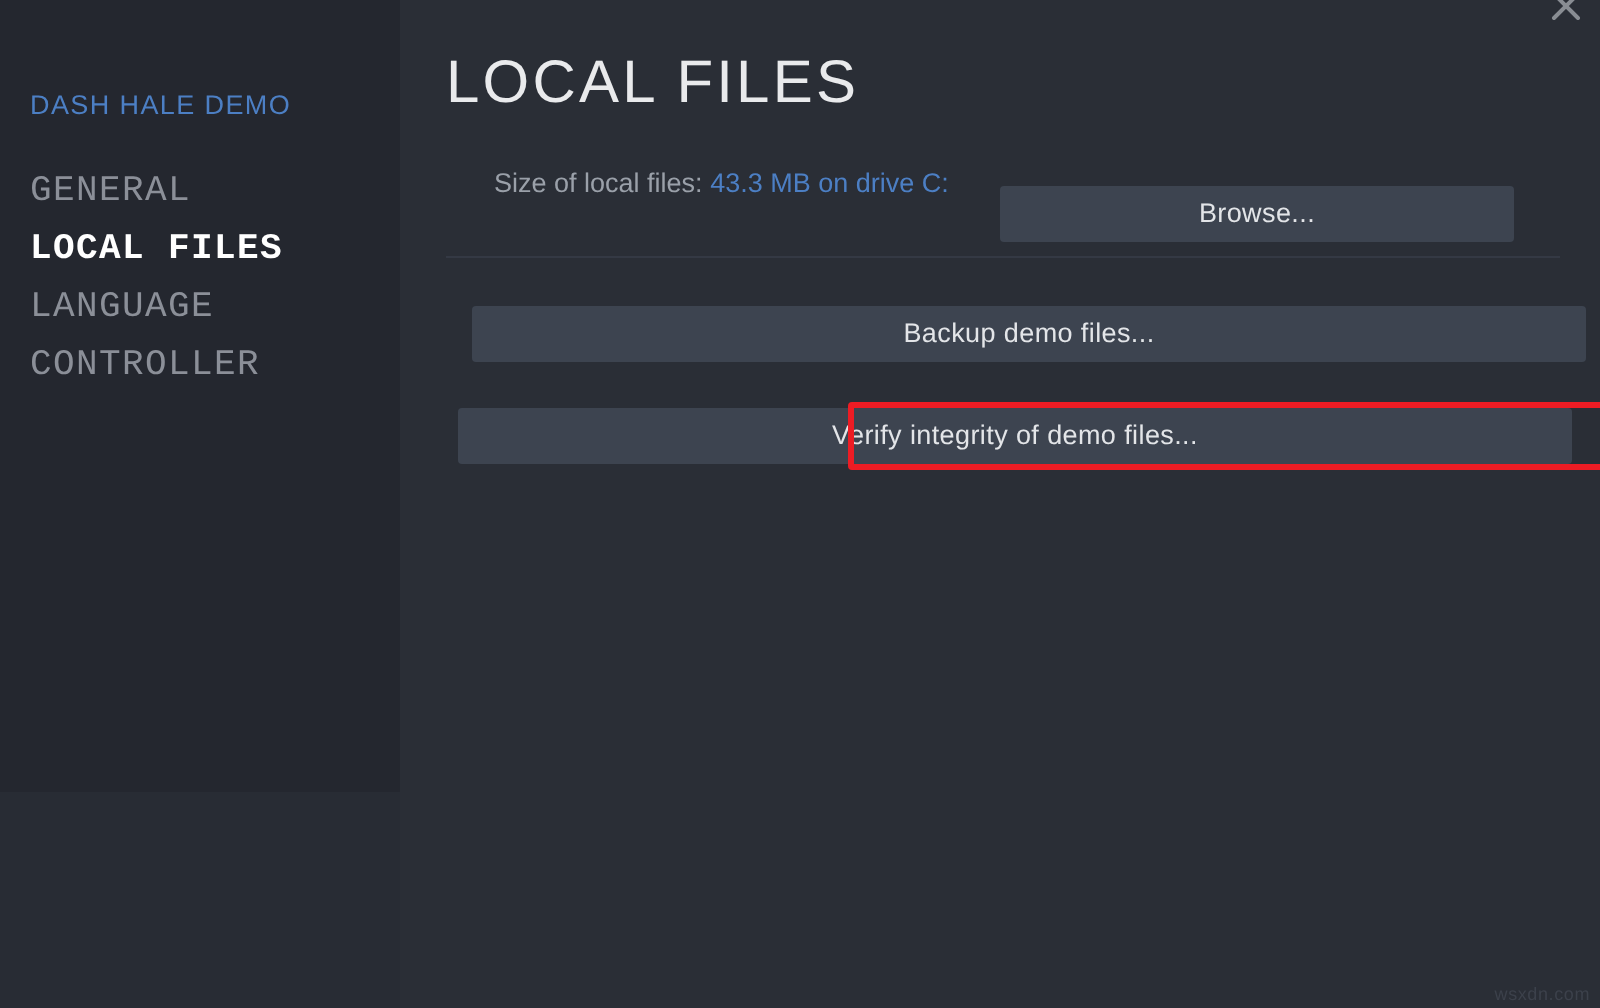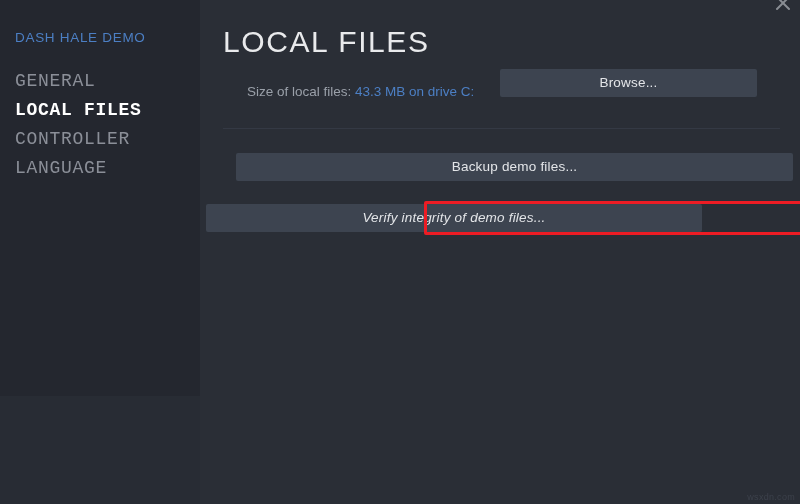--- a/index.html
+++ b/index.html
@@ -25,21 +25,21 @@
   }
 
   
   #sidebar {
     position: relative;
     width: 200px;
     height: 396px;
     background: #24272f;
     flex: 0 0 200px;
     box-sizing: border-box;
-    padding-top: 29px;
+    padding-top: 44px;
   }
 
   #sidebar .game-title {
     display: block;
     color: #4c7fc4;
     font-size: 13.5px;
     letter-spacing: 0.7px;
     padding: 0 0 0 15px;
     line-height: 18px;
     height: 18px;
@@ -116,45 +116,44 @@
     letter-spacing: 0.2px;
     text-align: center;
     cursor: pointer;
     padding: 0;
     line-height: 28px;
     height: 28px;
   }
 
   #btn-browse {
     left: 300px;
-    top: 69px;
+    top: 93px;
     width: 257px;
   }
 
   #divider {
     position: absolute;
     left: 23px;
     top: 128px;
     width: 557px;
     height: 1px;
     background: #343944;
   }
 
   #btn-backup {
     left: 23px;
     top: 153px;
     width: 557px;
     margin-left: 13px;
   }
 
   #btn-verify {
-    left: 6px;
+    left: 29px;
     top: 204px;
-    width: 496px;
-    font-style: italic;
+    width: 557px;
   }
 
   #highlight-box {
     position: absolute;
     left: 224px;
     top: 201px;
     width: 558px;
     height: 34px;
     border: 3px solid #ed1c24;
     border-radius: 2px;
@@ -188,22 +187,22 @@
 <body>
 
 <div id="app">
 
   <nav id="sidebar">
     <span class="game-title">DASH HALE DEMO</span>
 
     <div id="nav-list">
       <span class="nav-item">GENERAL</span>
       <span class="nav-item active">LOCAL FILES</span>
+      <span class="nav-item">LANGUAGE</span>
       <span class="nav-item">CONTROLLER</span>
-      <span class="nav-item">LANGUAGE</span>
     </div>
   </nav>
 
   <main id="content">
 
     <h1 id="page-title">LOCAL FILES</h1>
 
     <div id="size-row">
       <span>Size of local files:</span>
       <span class="size-value">43.3 MB on drive C:</span>

